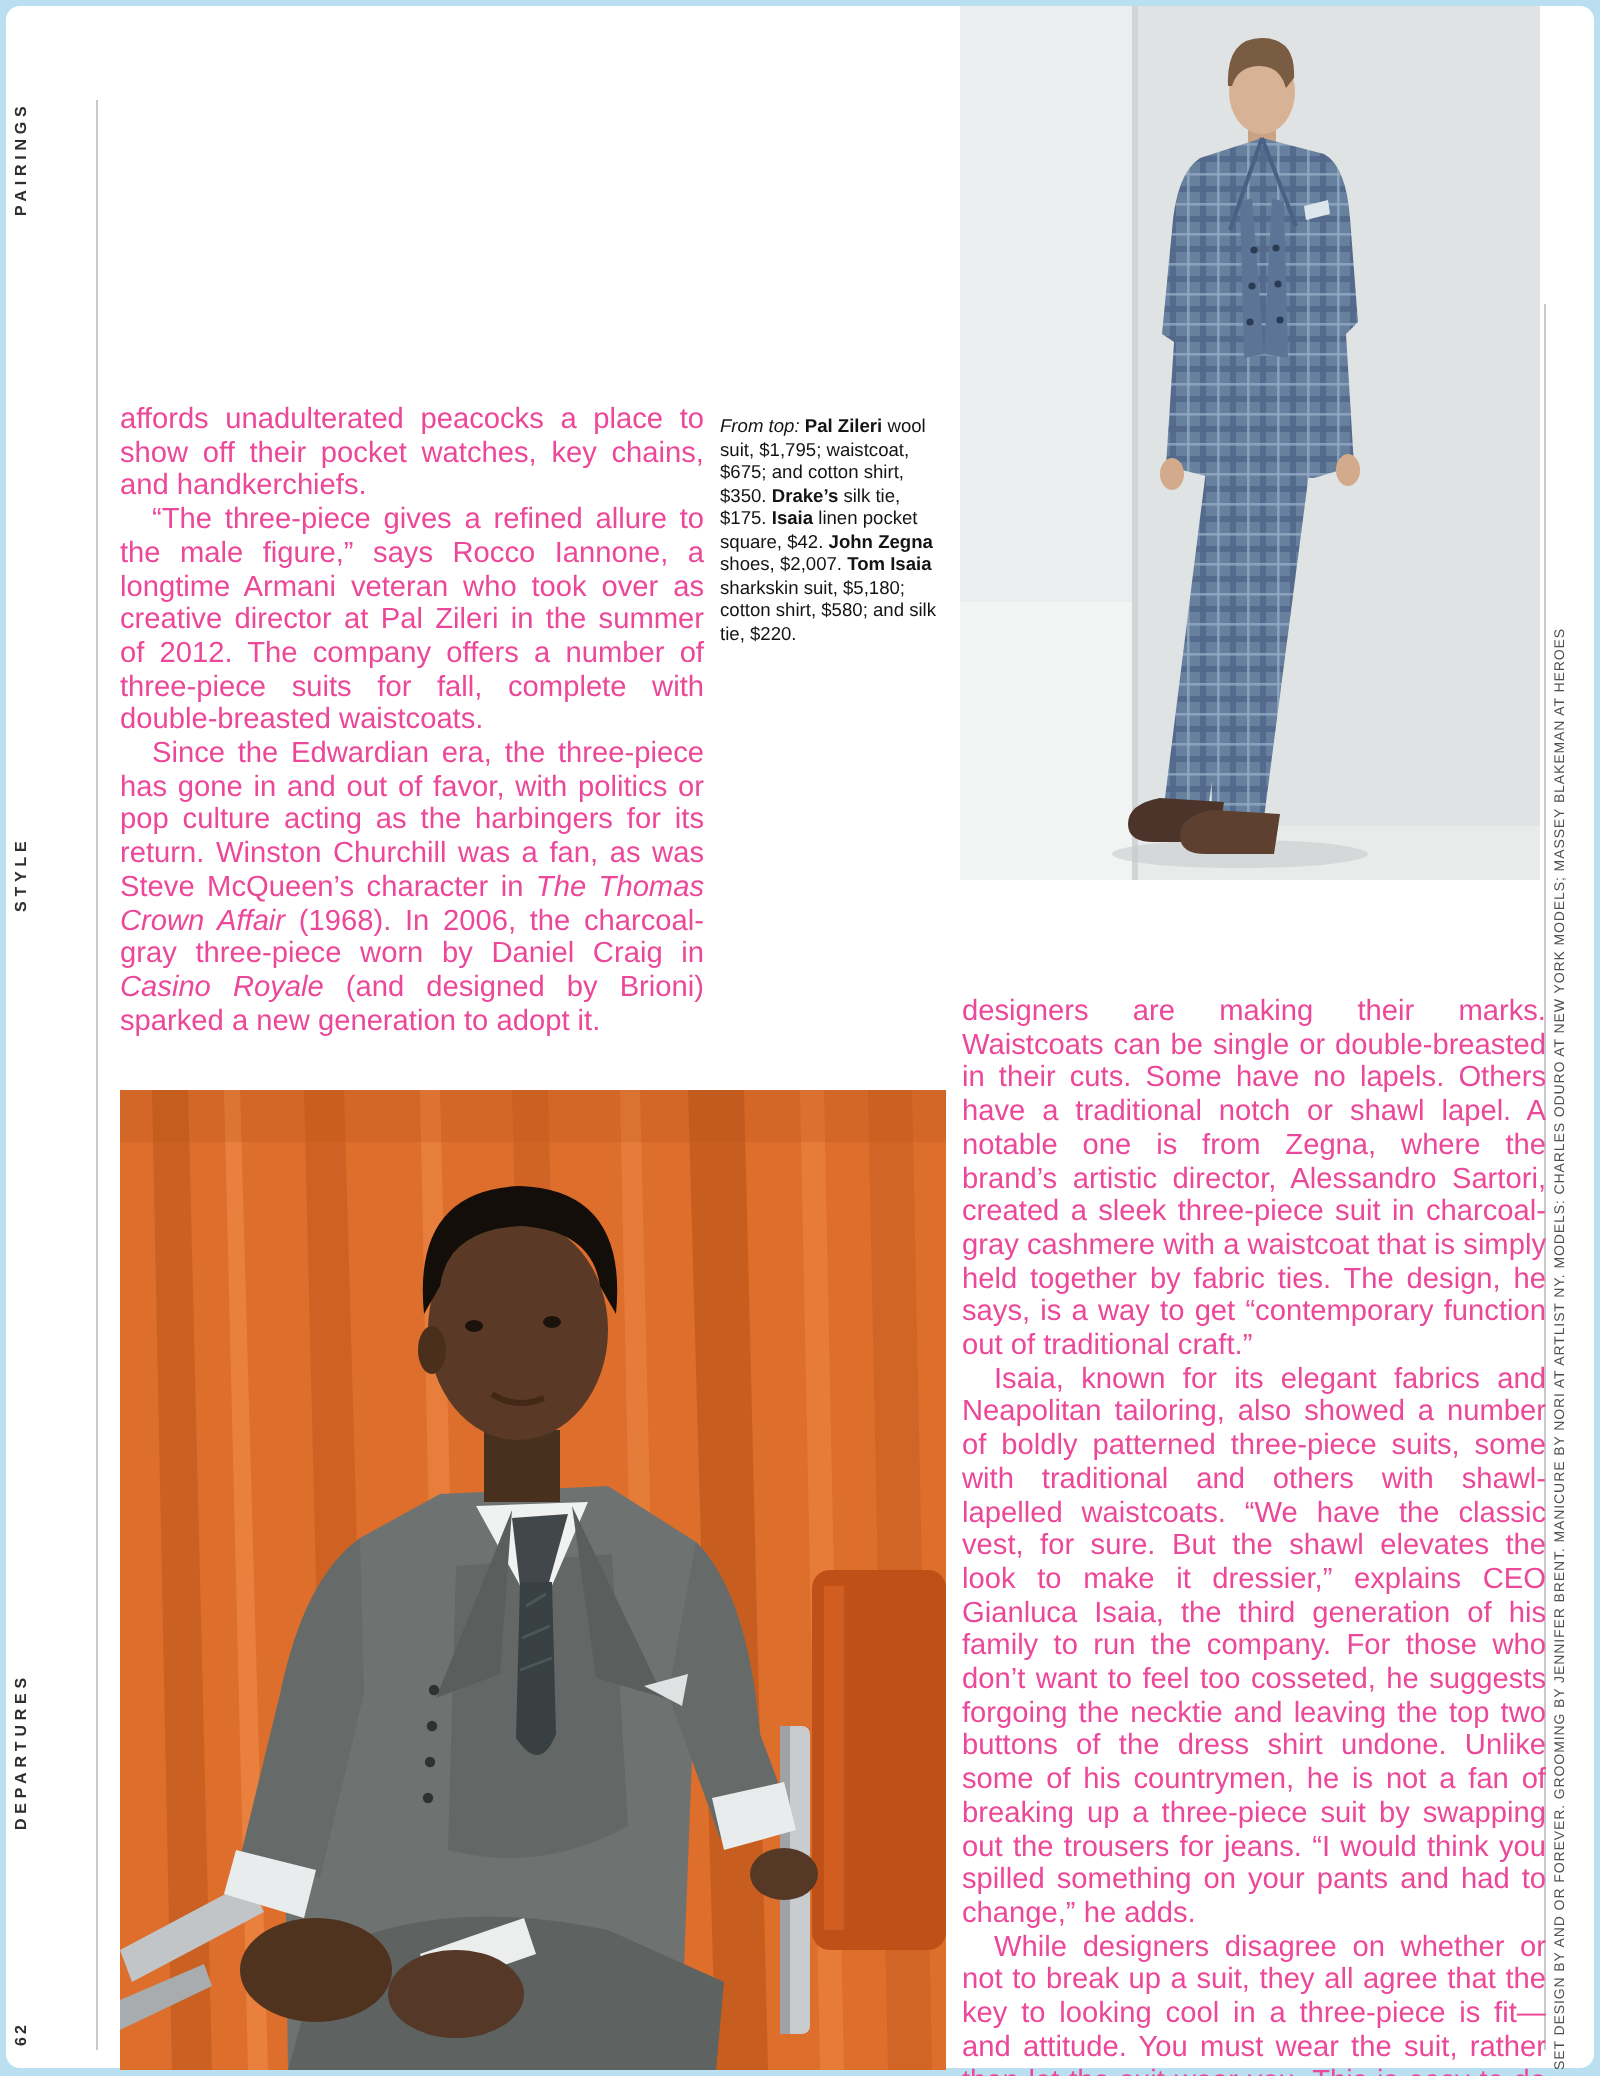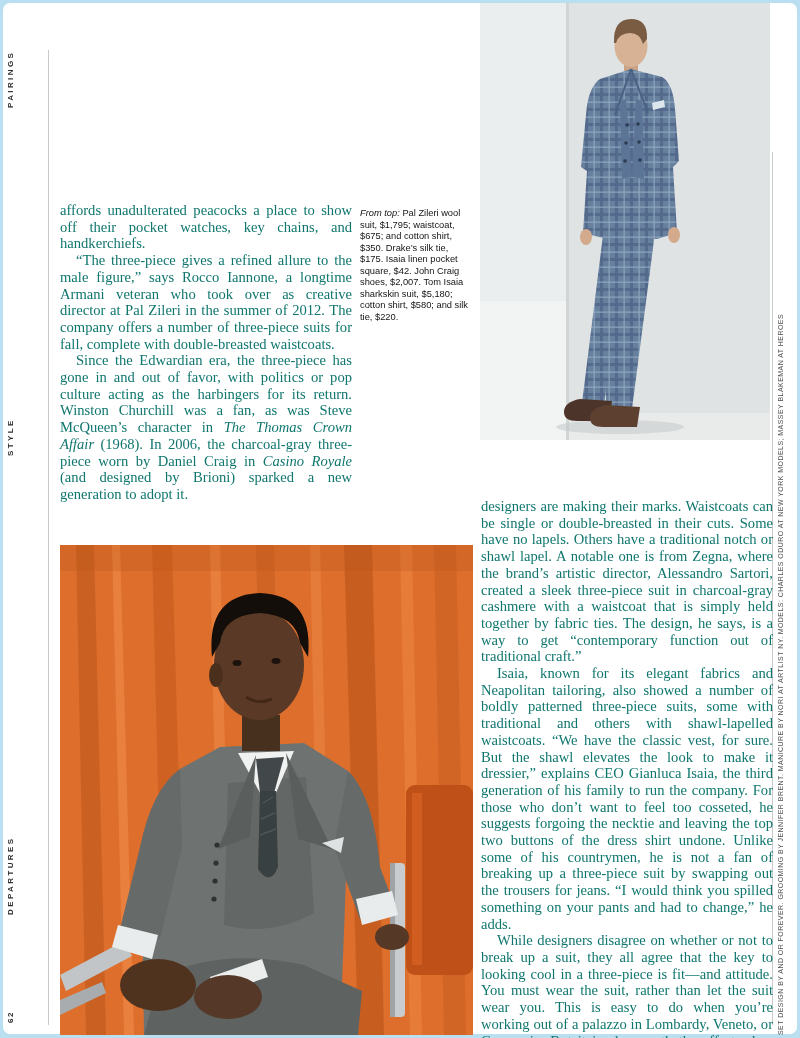--- a/index.html
+++ b/index.html
@@ -34,36 +34,36 @@
   .v-departures { top:830px; height:86px; }
   .v-pagenum    { top:1000px; height:28px; letter-spacing:1.6px; }
   .v-credits {
     left:774px; top:292px; height:740px; width:12px;
     font-size:7px; letter-spacing:0.45px; font-weight:normal;
     color:#4f4f4f; text-align:left;
   }
 
   .col {
     position:absolute;
-    font-family:Liberation Serif, serif;
+    font-family:Liberation Sans, sans-serif;
     font-size:14.6px; line-height:16.7px;
-    text-align:justify; color:#0f766e;
+    text-align:justify; color:#ec4899;
   }
   .col p { margin:0; }
   .col p.indent { text-indent:16px; }
   .col-left  { left:57px;  top:199px; width:292px; }
   .col-right { left:478px; top:495px; width:292px; }
 
   .caption {
     position:absolute; left:357px; top:205px; width:110px;
     font-size:9.3px; line-height:11.5px; color:#141414;
   }
   .caption p { margin:0; }
   .caption i { }
-  .caption b { font-weight:normal; }
+  .caption b { font-weight:bold; }
 
   .photo { position:absolute; overflow:hidden; }
   .photo-top    { left:477px; top:0px;   width:290px; height:437px; }
   .photo-bottom { left:57px;  top:542px; width:413px; height:490px; }
   .photo svg { display:block; width:100%; height:100%; }
 </style>
 </head>
 <body>
 
 <div class="page">
@@ -116,21 +116,21 @@
         <path d="M172 100 l12 -3 l1 7 l-12 3 Z" fill="#dde5ed"></path>
         <ellipse cx="106" cy="234" rx="6" ry="8" fill="#d3ab8c"></ellipse>
         <ellipse cx="194" cy="232" rx="6" ry="8" fill="#d3ab8c"></ellipse>
         <ellipse cx="151" cy="43" rx="16.5" ry="21" fill="#d8b295"></ellipse>
         <path d="M134 40 q-1 -24 17 -24 q17 0 16 20 l-4 5 q-3 -11 -13 -11 q-11 0 -14 10 Z" fill="#7a5c42"></path>
       </g>
     </svg>
   </div>
 
   <div class="caption">
-    <p><i>From top: </i><b>Pal Zileri</b><span> wool suit, $1,795; waistcoat, $675; and cotton shirt, $350. </span><b>Drake’s</b><span> silk tie, $175. </span><b>Isaia</b><span> linen pocket square, $42. </span><b>John Craig</b><span> shoes, $2,007. </span><b>Tom Isaia</b><span> sharkskin suit, $5,180; cotton shirt, $580; and silk tie, $220.</span></p>
+    <p><i>From top: </i><b>Pal Zileri</b><span> wool suit, $1,795; waistcoat, $675; and cotton shirt, $350. </span><b>Drake’s</b><span> silk tie, $175. </span><b>Isaia</b><span> linen pocket square, $42. </span><b>John Zegna</b><span> shoes, $2,007. </span><b>Tom Isaia</b><span> sharkskin suit, $5,180; cotton shirt, $580; and silk tie, $220.</span></p>
   </div>
 
   <div class="col col-left">
     <p><span>affords unadulterated peacocks a place to show off their pocket watches, key chains, and handkerchiefs.</span></p>
     <p class="indent"><span>“The three-piece gives a refined allure to the male figure,” says Rocco Iannone, a longtime Armani veteran who took over as creative director at Pal Zileri in the summer of 2012. The company offers a number of three-piece suits for fall, complete with double-breasted waistcoats.</span></p>
     <p class="indent"><span>Since the Edwardian era, the three-piece has gone in and out of favor, with politics or pop culture acting as the harbingers for its return. Winston Churchill was a fan, as was Steve McQueen’s character in </span><i>The Thomas Crown Affair</i><span> (1968). In 2006, the charcoal-gray three-piece worn by Daniel Craig in </span><i>Casino Royale</i><span> (and designed by Brioni) sparked a new generation to adopt it.</span></p>
   </div>
 
   <div class="col col-right">
     <p><span>designers are making their marks. Waistcoats can be single or double-breasted in their cuts. Some have no lapels. Others have a traditional notch or shawl lapel. A notable one is from Zegna, where the brand’s artistic director, Alessandro Sartori, created a sleek three-piece suit in charcoal-gray cashmere with a waistcoat that is simply held together by fabric ties. The design, he says, is a way to get “contemporary function out of traditional craft.”</span></p>

